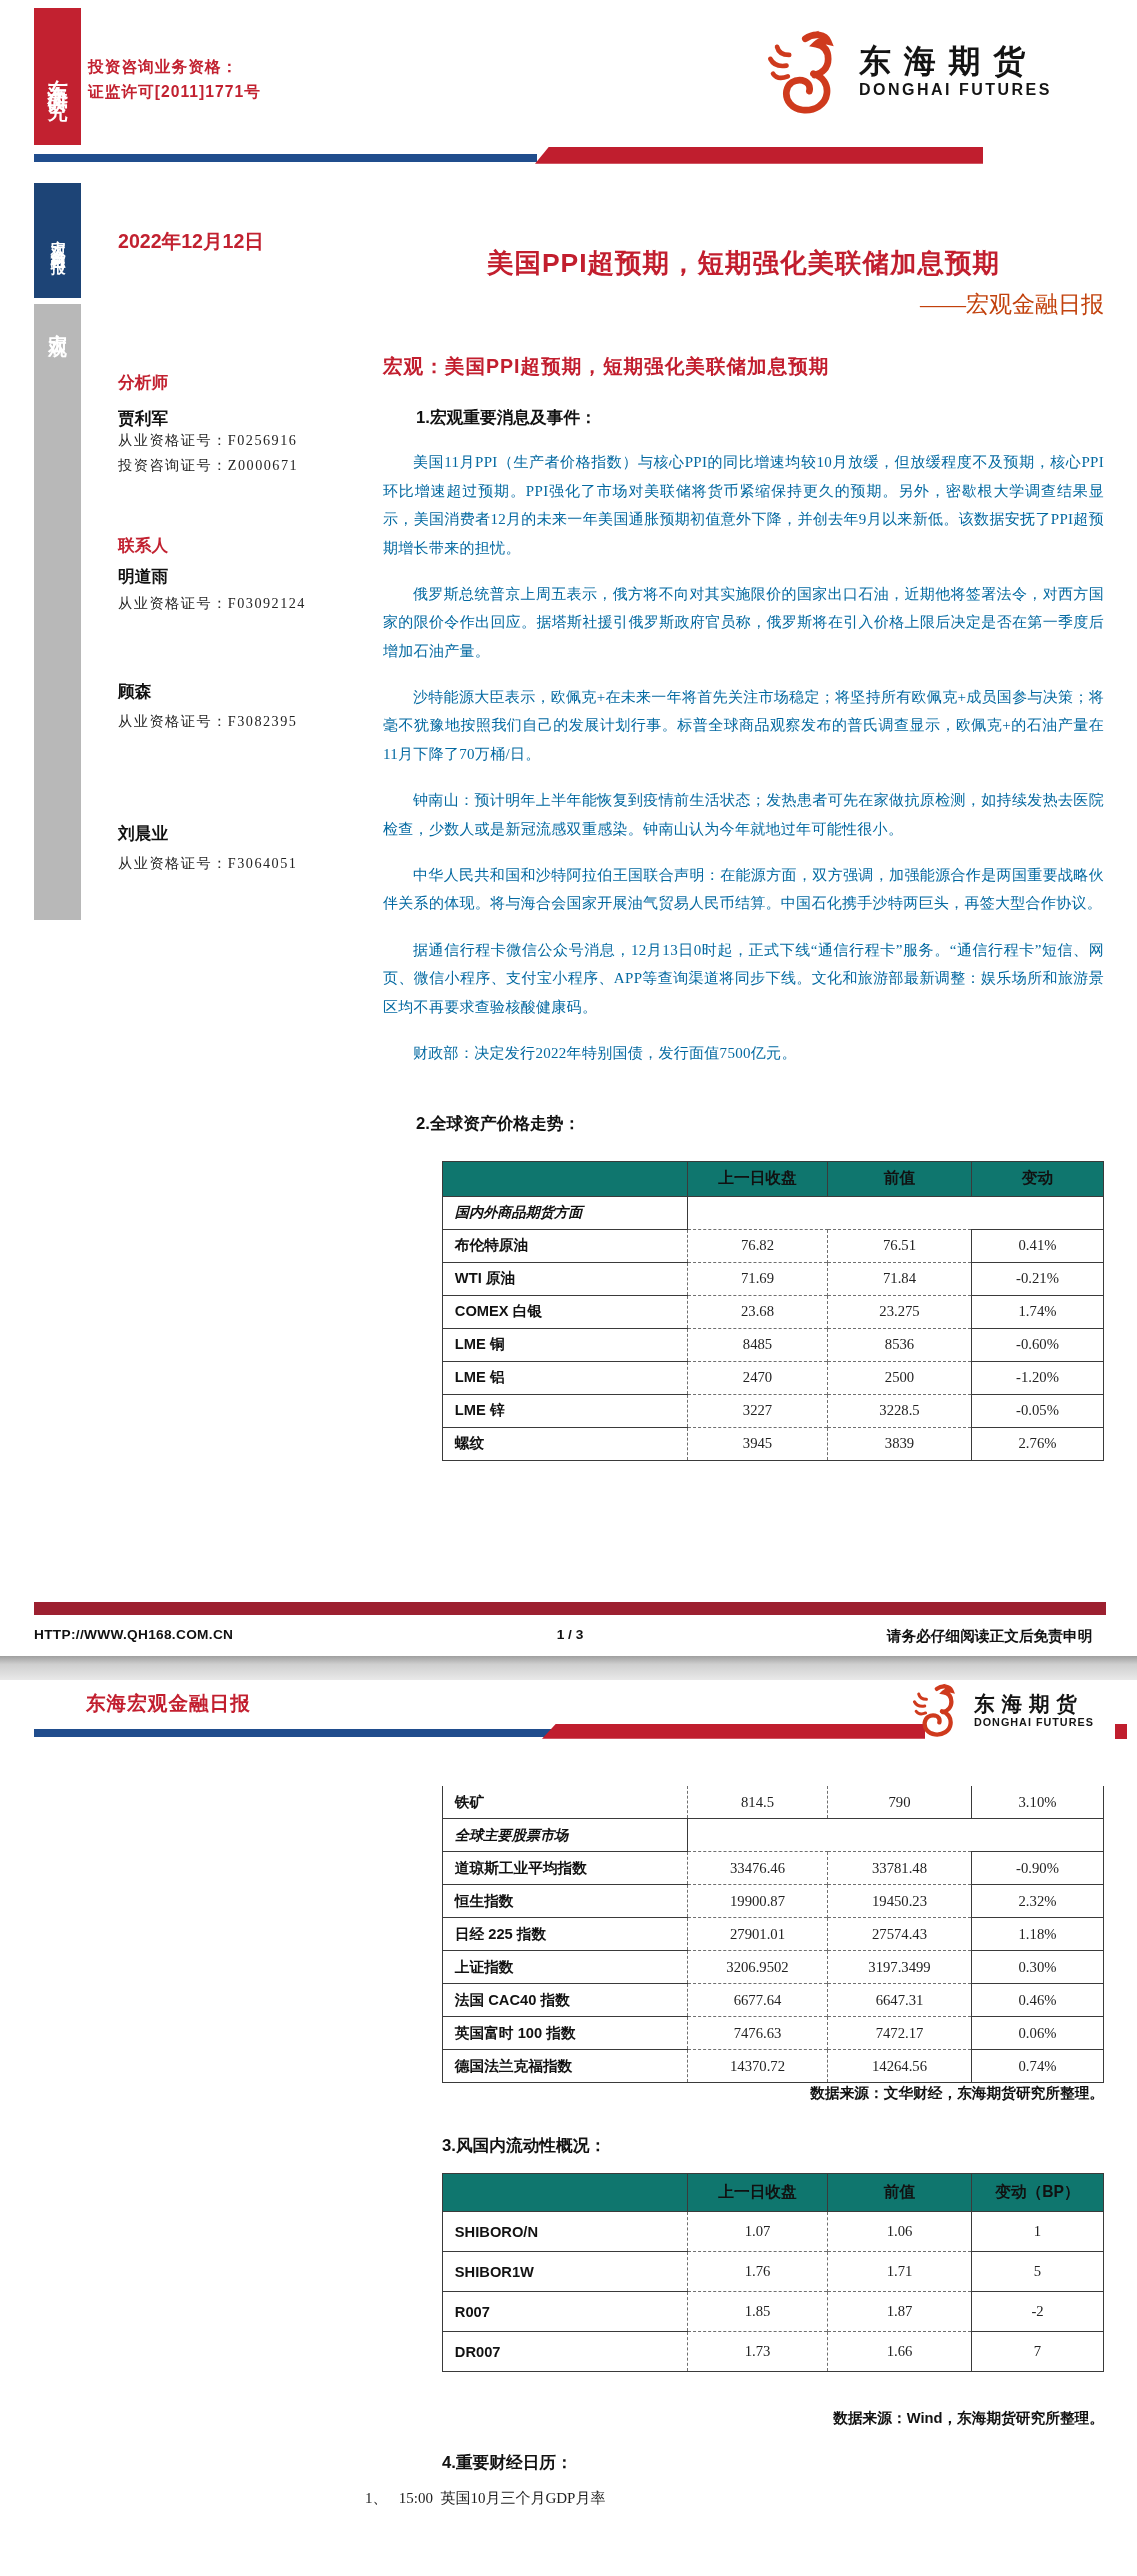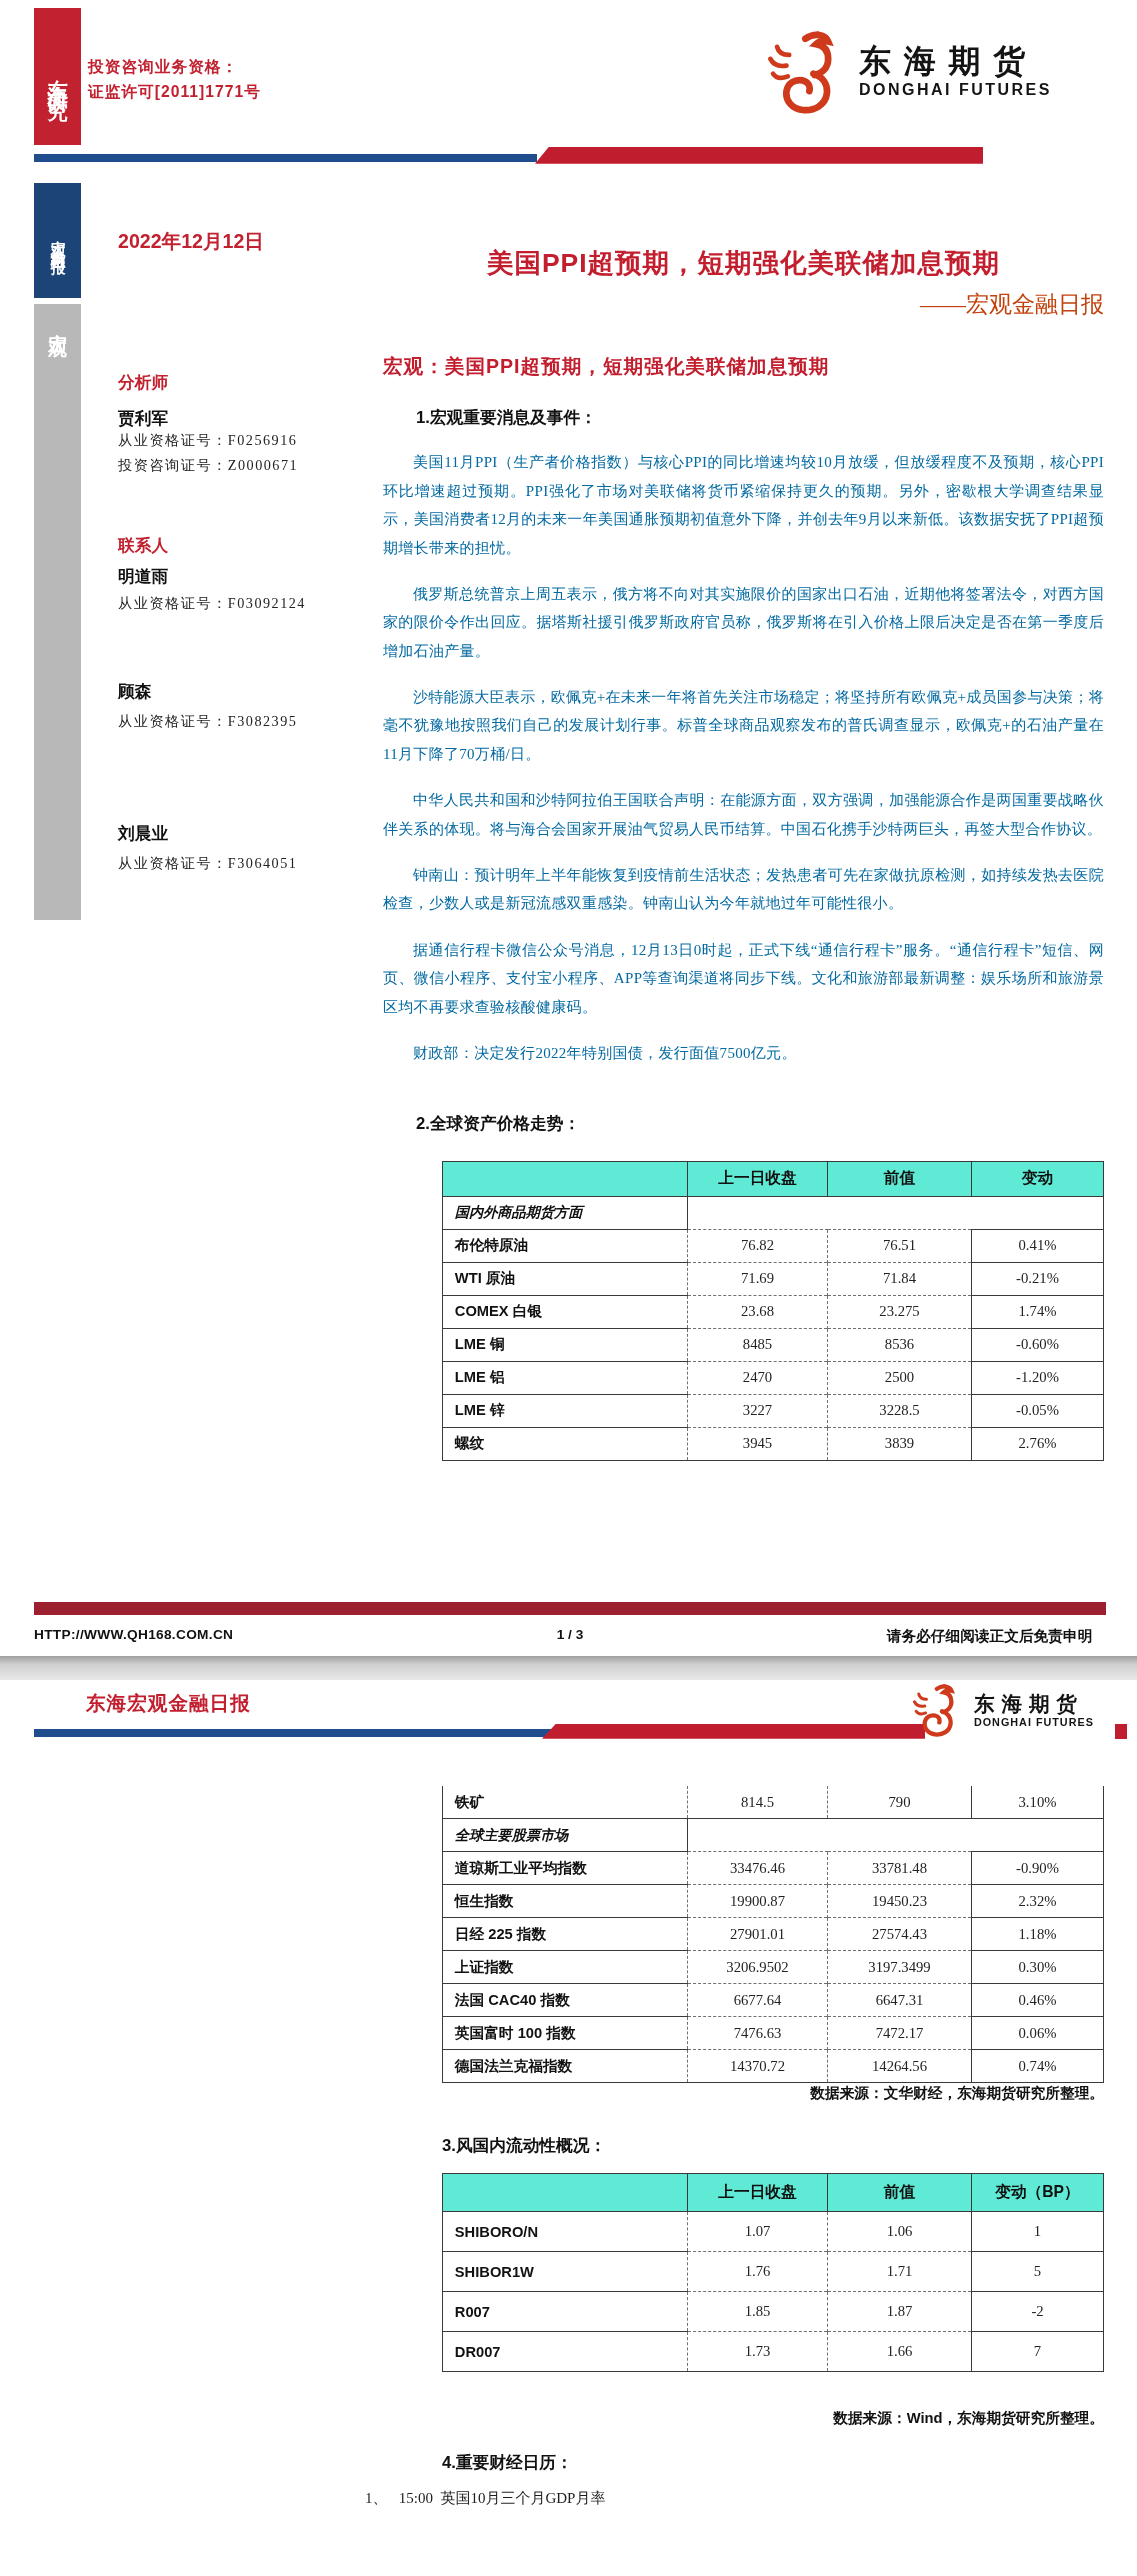--- a/index.html
+++ b/index.html
@@ -54,21 +54,21 @@
   .sec-red{margin:0 0 25.5px 0;color:#c21e2e;font-size:19.6px;font-weight:bold;letter-spacing:1px;}
   .h-bold{margin:0 0 19.6px 33px;font-size:16.7px;font-weight:bold;color:#111;}
   #paragraphs p{margin:0 0 17.7px 0;font-size:15px;line-height:28.5px;text-align:justify;
                 text-indent:2em;color:#0369a1;letter-spacing:0.3px;
                 font-family:"Liberation Serif","DejaVu Serif",serif;}
   .tbl-head{margin:45px 0 25.5px 33px;font-size:16.7px;font-weight:bold;color:#111;}
 
   
   .dtable{border-collapse:collapse;table-layout:fixed;width:662px;margin-left:59px;
           border:1.8px solid #3a3a3a;}
-  .dtable th{background:#5eead4;border:1.6px solid #3a3a3a;font-weight:bold;font-size:15.7px;
+  .dtable th{background:#0f766e;border:1.6px solid #3a3a3a;font-weight:bold;font-size:15.7px;
              height:32px;color:#111;}
   .dtable td{height:30px;font-size:14.7px;}
   .dtable td.lbl{font-weight:bold;text-align:left;padding-left:11.8px;color:#111;
                  border-top:1.6px solid #3a3a3a;border-right:1.6px dashed #707070;}
   .dtable td.val{text-align:center;color:#222;border-top:1.6px dashed #707070;
                  font-family:"Liberation Serif","DejaVu Serif",serif;}
   .dtable td.v2{border-left:1.6px dashed #707070;}
   .dtable td.v3{border-left:1.6px solid #3a3a3a;border-top:1.6px solid #3a3a3a;}
   .dtable td.sec{font-weight:bold;font-style:italic;font-size:14.2px;padding-left:11.8px;color:#111;
                  border-top:1.6px solid #3a3a3a;border-right:1.6px solid #3a3a3a;}
@@ -171,22 +171,22 @@
     <div class="an-cert g9">从业资格证号：F3064051</div>
   </aside>
 
   <main class="content">
     <h2 class="sec-red">宏观：美国PPI超预期，短期强化美联储加息预期</h2>
     <h3 class="h-bold">1.宏观重要消息及事件：</h3>
     <div id="paragraphs">
         <p>美国11月PPI（生产者价格指数）与核心PPI的同比增速均较10月放缓，但放缓程度不及预期，核心PPI环比增速超过预期。PPI强化了市场对美联储将货币紧缩保持更久的预期。另外，密歇根大学调查结果显示，美国消费者12月的未来一年美国通胀预期初值意外下降，并创去年9月以来新低。该数据安抚了PPI超预期增长带来的担忧。</p>
         <p>俄罗斯总统普京上周五表示，俄方将不向对其实施限价的国家出口石油，近期他将签署法令，对西方国家的限价令作出回应。据塔斯社援引俄罗斯政府官员称，俄罗斯将在引入价格上限后决定是否在第一季度后增加石油产量。</p>
         <p>沙特能源大臣表示，欧佩克+在未来一年将首先关注市场稳定；将坚持所有欧佩克+成员国参与决策；将毫不犹豫地按照我们自己的发展计划行事。标普全球商品观察发布的普氏调查显示，欧佩克+的石油产量在11月下降了70万桶/日。</p>
+        <p>钟南山：预计明年上半年能恢复到疫情前生活状态；发热患者可先在家做抗原检测，如持续发热去医院检查，少数人或是新冠流感双重感染。钟南山认为今年就地过年可能性很小。</p>
         <p>中华人民共和国和沙特阿拉伯王国联合声明：在能源方面，双方强调，加强能源合作是两国重要战略伙伴关系的体现。将与海合会国家开展油气贸易人民币结算。中国石化携手沙特两巨头，再签大型合作协议。</p>
-        <p>钟南山：预计明年上半年能恢复到疫情前生活状态；发热患者可先在家做抗原检测，如持续发热去医院检查，少数人或是新冠流感双重感染。钟南山认为今年就地过年可能性很小。</p>
         <p>据通信行程卡微信公众号消息，12月13日0时起，正式下线“通信行程卡”服务。“通信行程卡”短信、网页、微信小程序、支付宝小程序、APP等查询渠道将同步下线。文化和旅游部最新调整：娱乐场所和旅游景区均不再要求查验核酸健康码。</p>
         <p>财政部：决定发行2022年特别国债，发行面值7500亿元。</p>
       </div>
     <h3 class="tbl-head">2.全球资产价格走势：</h3>
 
     <table class="dtable" id="table-assets-1">
       <colgroup>
           <col style="width:245px">
           <col style="width:140px">
           <col style="width:144px">

